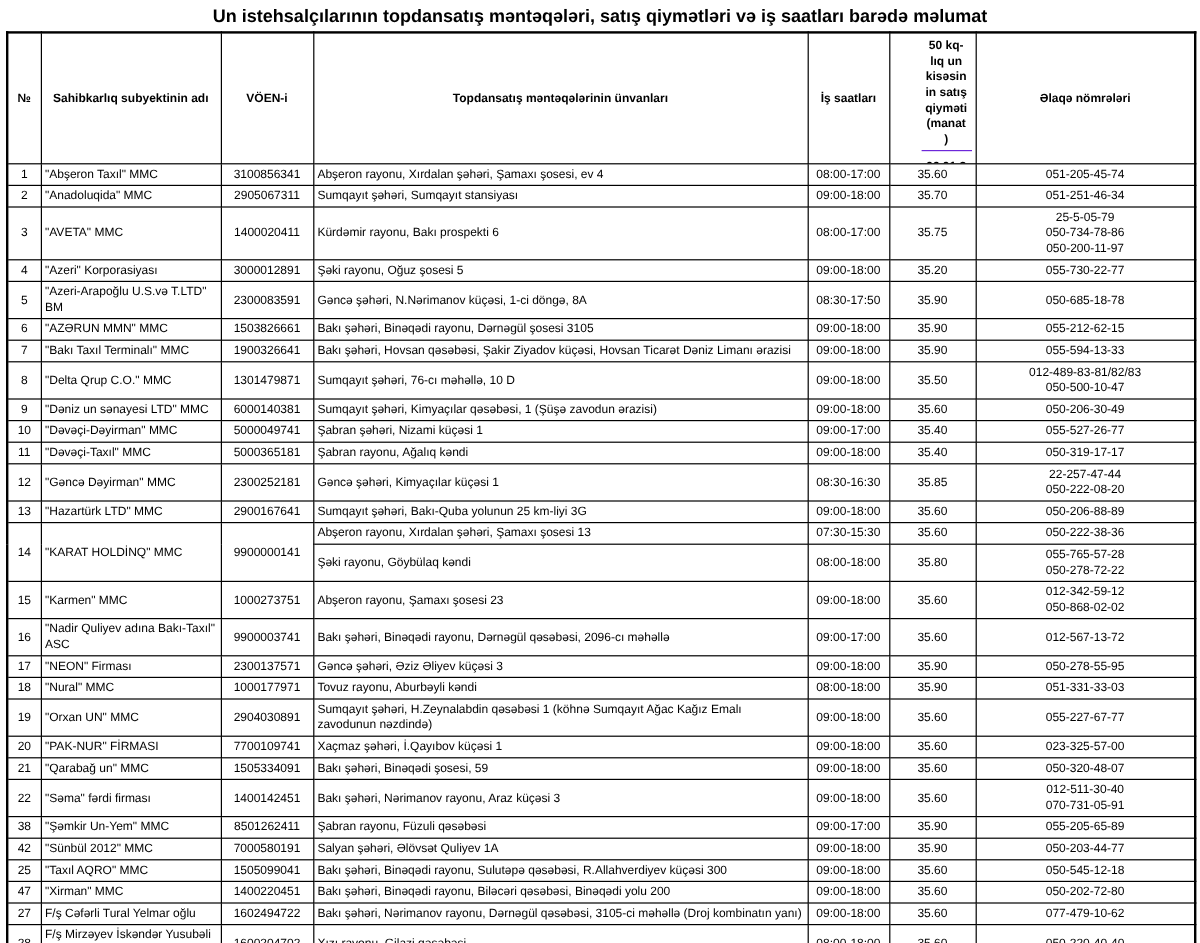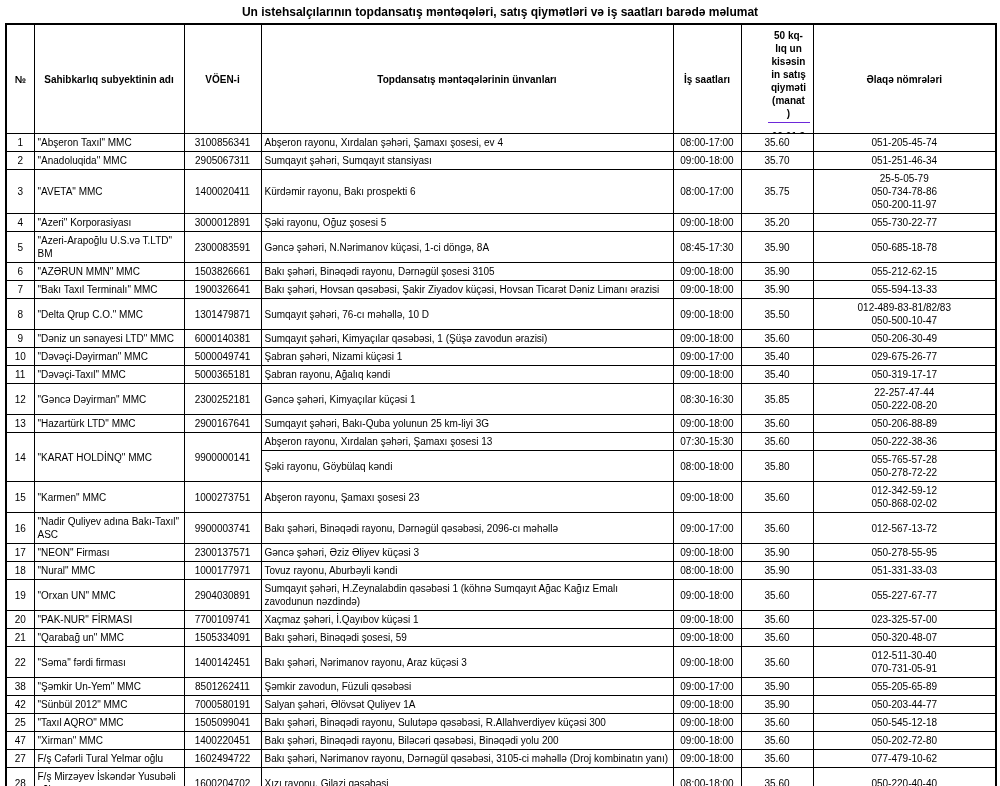--- a/index.html
+++ b/index.html
@@ -9,21 +9,21 @@
     color: #000000;
     font-family: "Liberation Sans", sans-serif;
   }
   .page {
     width: 1000px;
     min-height: 786px;
     box-sizing: border-box;
     padding: 4px 5px 6px 5px;
   }
   .doc-title {
-    font-size: 12px;
+    font-size: 15px;
     font-weight: bold;
     text-align: center;
     margin: 1px 0 4px 0;
   }
   table.producers {
     width: 100%;
     border-collapse: collapse;
     table-layout: fixed;
     font-size: 10px;
     border: 2px solid #000;
@@ -142,21 +142,21 @@
           <td class="ta-c">35.20</td>
           <td class="ta-c">
             <div>055-730-22-77</div>
           </td>
         </tr>
         <tr>
           <td class="ta-c">5</td>
           <td class="ta-l">"Azeri-Arapoğlu U.S.və T.LTD" BM</td>
           <td class="ta-c">2300083591</td>
           <td class="ta-l">Gəncə şəhəri, N.Nərimanov küçəsi, 1-ci döngə, 8A</td>
-          <td class="ta-c">08:45-17:30</td>
+          <td class="ta-c">08:30-17:50</td>
           <td class="ta-c">35.90</td>
           <td class="ta-c">
             <div>050-685-18-78</div>
           </td>
         </tr>
         <tr>
           <td class="ta-c">6</td>
           <td class="ta-l">"AZƏRUN MMN" MMC</td>
           <td class="ta-c">1503826661</td>
           <td class="ta-l">Bakı şəhəri, Binəqədi rayonu, Dərnəgül şosesi 3105</td>
@@ -201,21 +201,21 @@
           </td>
         </tr>
         <tr>
           <td class="ta-c">10</td>
           <td class="ta-l">"Dəvəçi-Dəyirman" MMC</td>
           <td class="ta-c">5000049741</td>
           <td class="ta-l">Şabran şəhəri, Nizami küçəsi 1</td>
           <td class="ta-c">09:00-17:00</td>
           <td class="ta-c">35.40</td>
           <td class="ta-c">
-            <div>029-675-26-77</div>
+            <div>055-527-26-77</div>
           </td>
         </tr>
         <tr>
           <td class="ta-c">11</td>
           <td class="ta-l">"Dəvəçi-Taxıl" MMC</td>
           <td class="ta-c">5000365181</td>
           <td class="ta-l">Şabran rayonu, Ağalıq kəndi</td>
           <td class="ta-c">09:00-18:00</td>
           <td class="ta-c">35.40</td>
           <td class="ta-c">
@@ -352,21 +352,21 @@
           <td class="ta-c">35.60</td>
           <td class="ta-c">
             <div>012-511-30-40</div>
             <div>070-731-05-91</div>
           </td>
         </tr>
         <tr>
           <td class="ta-c">38</td>
           <td class="ta-l">"Şəmkir Un-Yem" MMC</td>
           <td class="ta-c">8501262411</td>
-          <td class="ta-l">Şəmkir zavodun, Füzuli qəsəbəsi</td>
+          <td class="ta-l">Şabran rayonu, Füzuli qəsəbəsi</td>
           <td class="ta-c">09:00-17:00</td>
           <td class="ta-c">35.90</td>
           <td class="ta-c">
             <div>055-205-65-89</div>
           </td>
         </tr>
         <tr>
           <td class="ta-c">42</td>
           <td class="ta-l">"Sünbül 2012" MMC</td>
           <td class="ta-c">7000580191</td>

